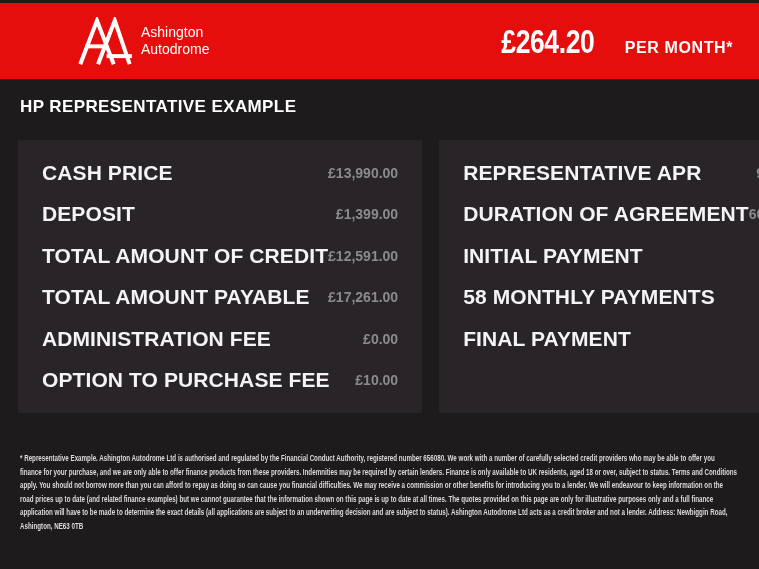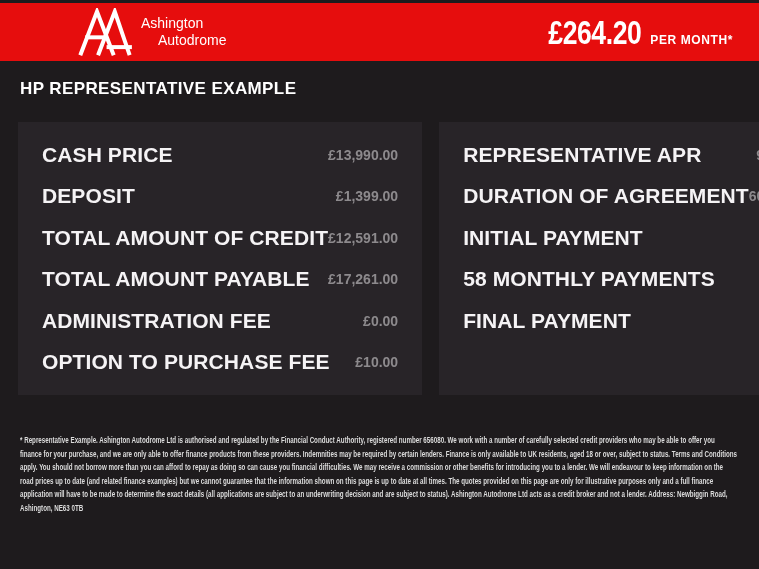--- a/index.html
+++ b/index.html
@@ -12,58 +12,58 @@
   }
   *{margin:0;padding:0;box-sizing:border-box;}
   html,body{width:759px;height:569px;overflow:hidden;}
   body{
     background:var(--page-bg);
     font-family:"Liberation Sans", sans-serif;
   }
   
   .banner{
     margin-top:3px;
-    height:58px;
+    height:76px;
     background:var(--banner-red);
     display:flex;
     align-items:center;
     padding:0 26px 0 78px;
   }
   .logo-group{
     display:flex;
     align-items:center;
     gap:9px;
     cursor:pointer;
   }
   .logo-svg{width:54px;height:48px;display:block;}
   .brand-text{
     color:#ffffff;
     font-size:14px;
     line-height:17px;
     font-weight:400;
   }
-  .brand-line2{margin-left:17px;text-align:center;}
+  .brand-line2{margin-left:0;text-align:center;}
   .price-group{
     margin-left:auto;
     display:flex;
     align-items:baseline;
     color:#ffffff;
   }
   .price{
     font-size:34px;
     font-weight:700;
     letter-spacing:-0.5px;
     transform:scaleX(0.78);
     transform-origin:100% 80%;
   }
   .price-suffix{
-    font-size:12px;
+    font-size:16px;
     font-weight:700;
     letter-spacing:0.6px;
-    margin-left:9px;
+    margin-left:30px;
   }
   
   .page-heading{
     color:#ffffff;
     font-size:17px;
     font-weight:700;
     letter-spacing:0.4px;
     margin:18px 0 0 20px;
   }
   

